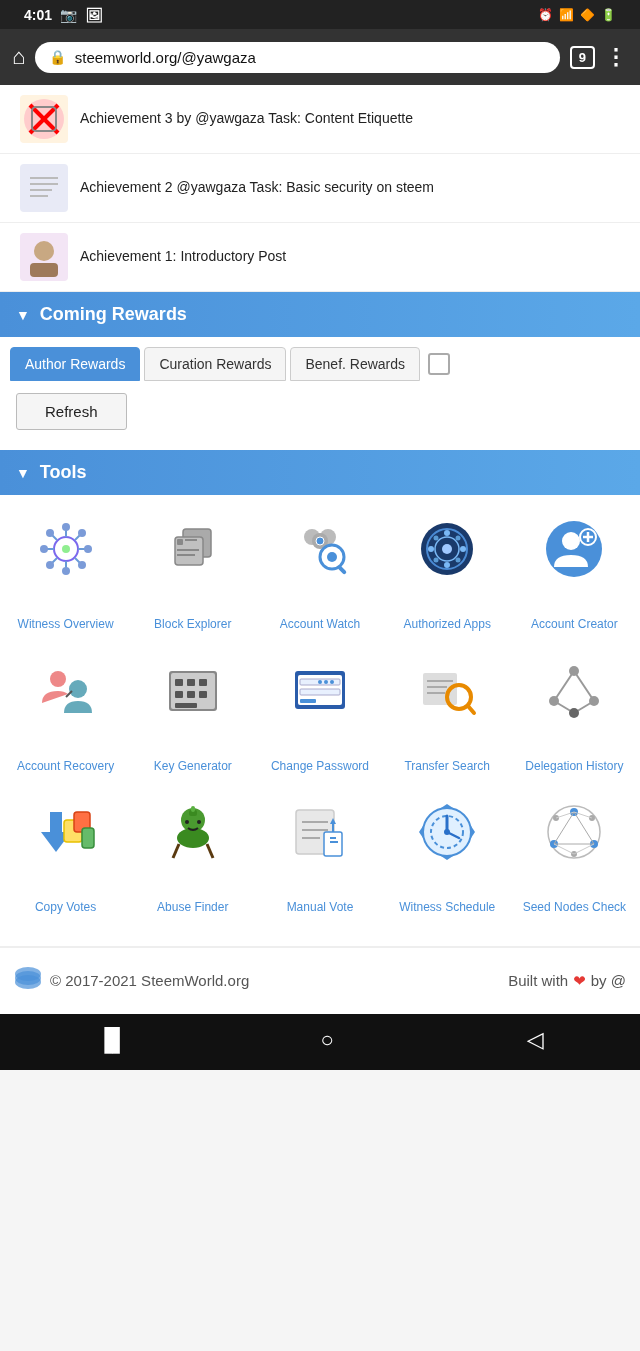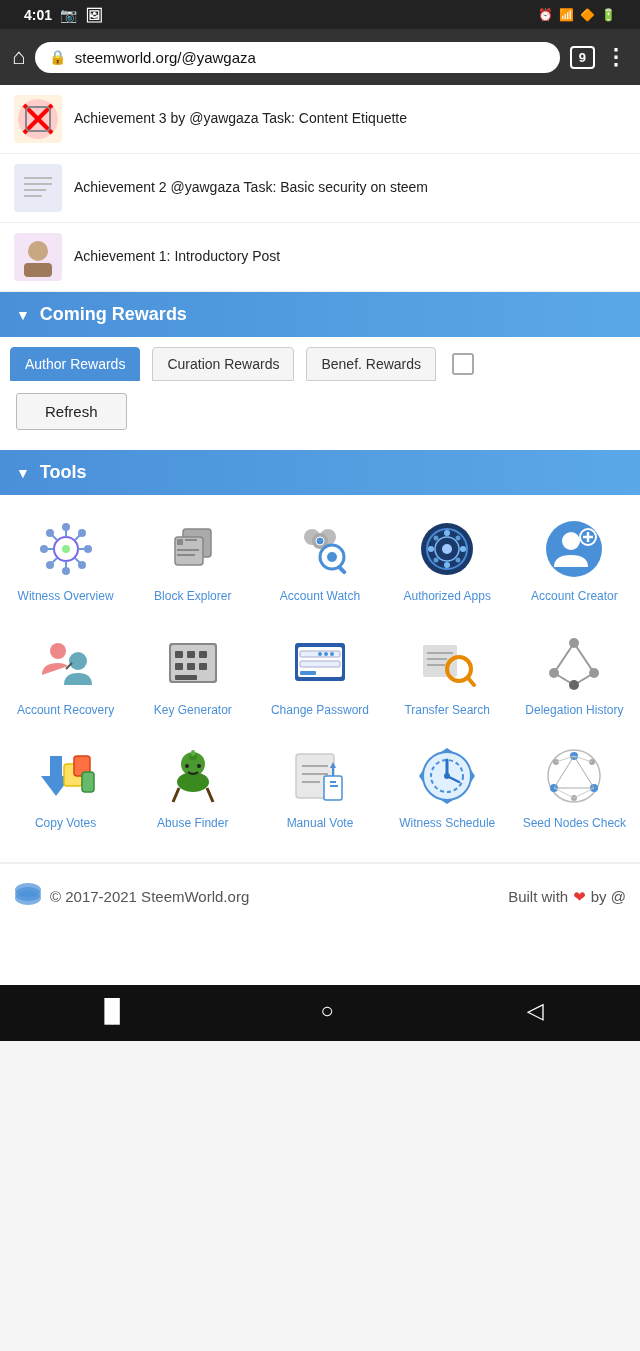--- a/index.html
+++ b/index.html
@@ -68,21 +68,21 @@
     }
 
     
     .achievement-list {
       background: #fff;
       padding: 0;
     }
     .achievement-item {
       display: flex;
       align-items: center;
-      padding: 10px 14px;
+      padding: 10px 20px;
       border-bottom: 1px solid #eee;
       gap: 12px;
     }
     .achievement-thumb {
       width: 48px;
       height: 48px;
       border-radius: 4px;
       flex-shrink: 0;
       overflow: hidden;
       display: flex;
@@ -106,21 +106,21 @@
       font-weight: bold;
       gap: 10px;
     }
     .section-header .arrow-icon { font-size: 14px; }
 
     
     .rewards-tabs {
       display: flex;
       align-items: center;
       padding: 10px 22px 0 10px;
-      gap: 12px;
+      gap: 4px;
       background: #fff;
       overflow: hidden;
       border-radius: 8px;
     }
     .rewards-tab {
       padding: 8px 14px;
       border: 1px solid #ccc;
       border-radius: 4px 4px 0 0;
       font-size: 14px;
       cursor: pointer;
@@ -187,20 +187,21 @@
       display: flex;
       align-items: center;
       justify-content: center;
       font-size: 36px;
     }
     .tool-label {
       font-size: 12px;
       color: #4a90d9;
       line-height: 1.3;
       text-align: center;
+      margin-top: 28px;
     }
 
     
     .footer {
       background: #fff;
       border-top: 2px solid #eee;
       padding: 16px 14px;
       display: flex;
       align-items: center;
       justify-content: space-between;

